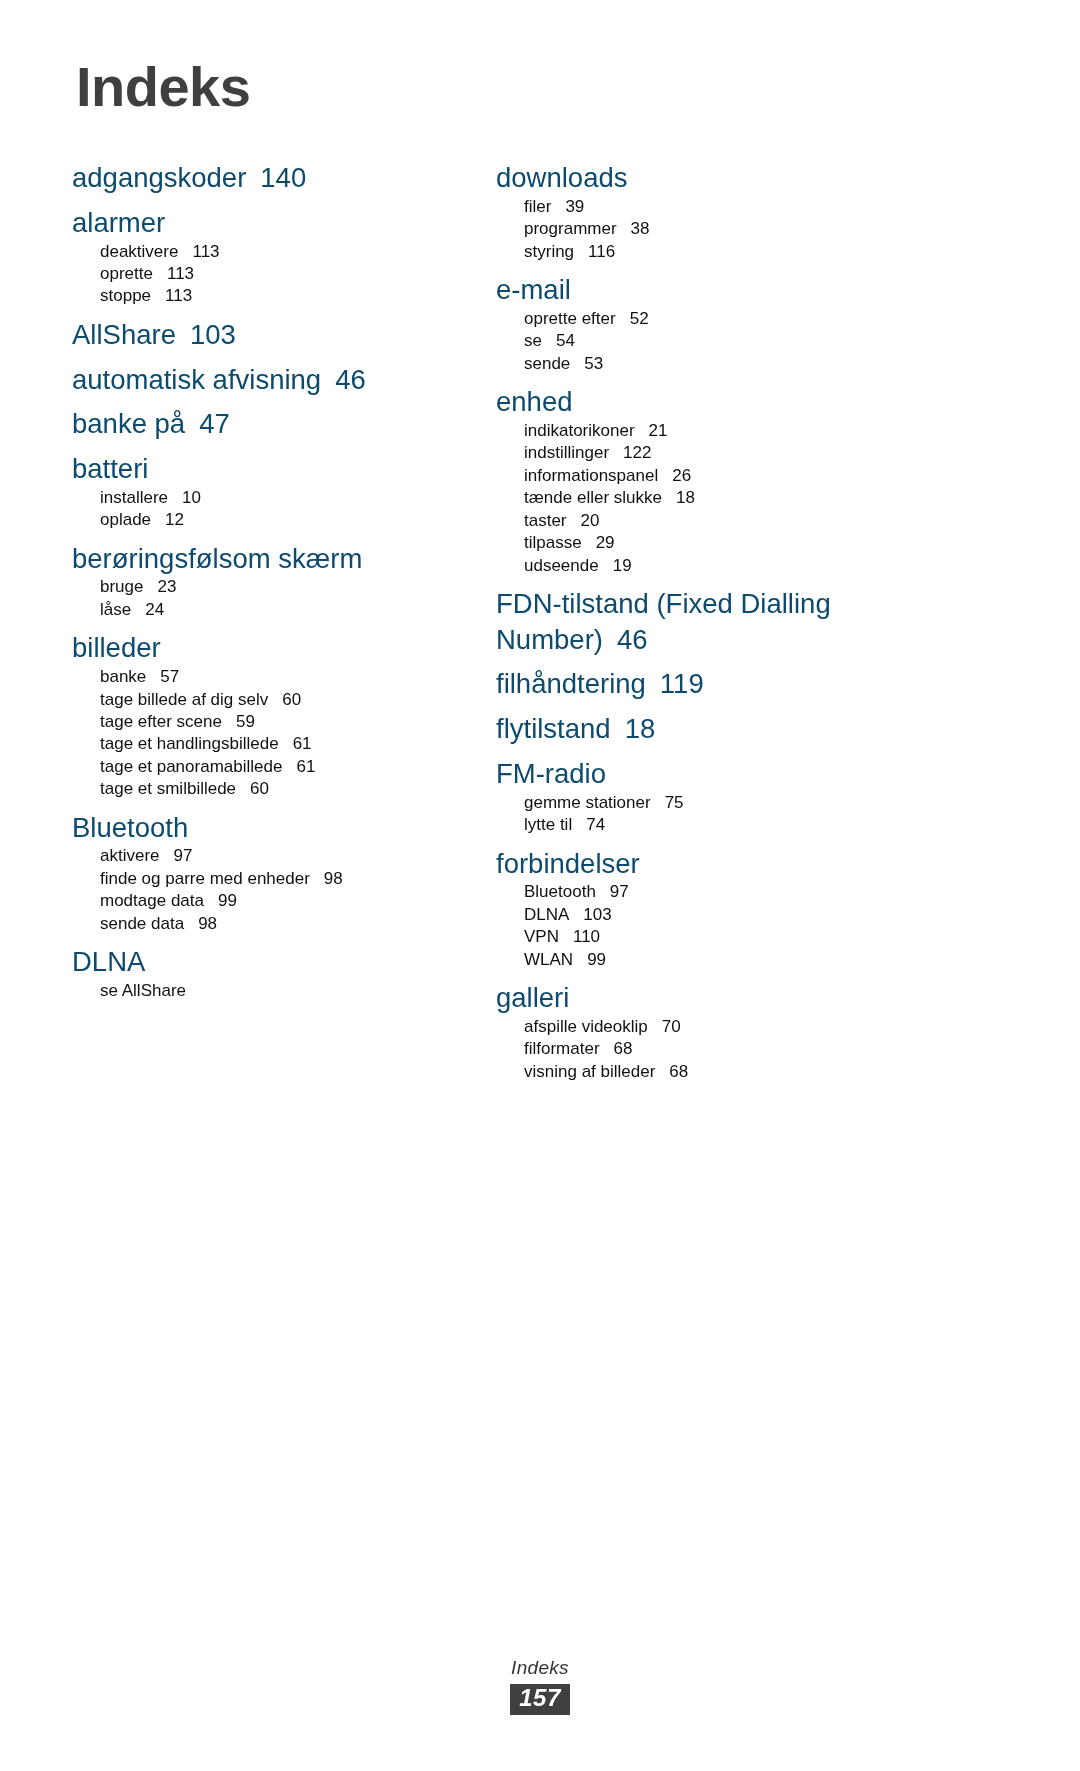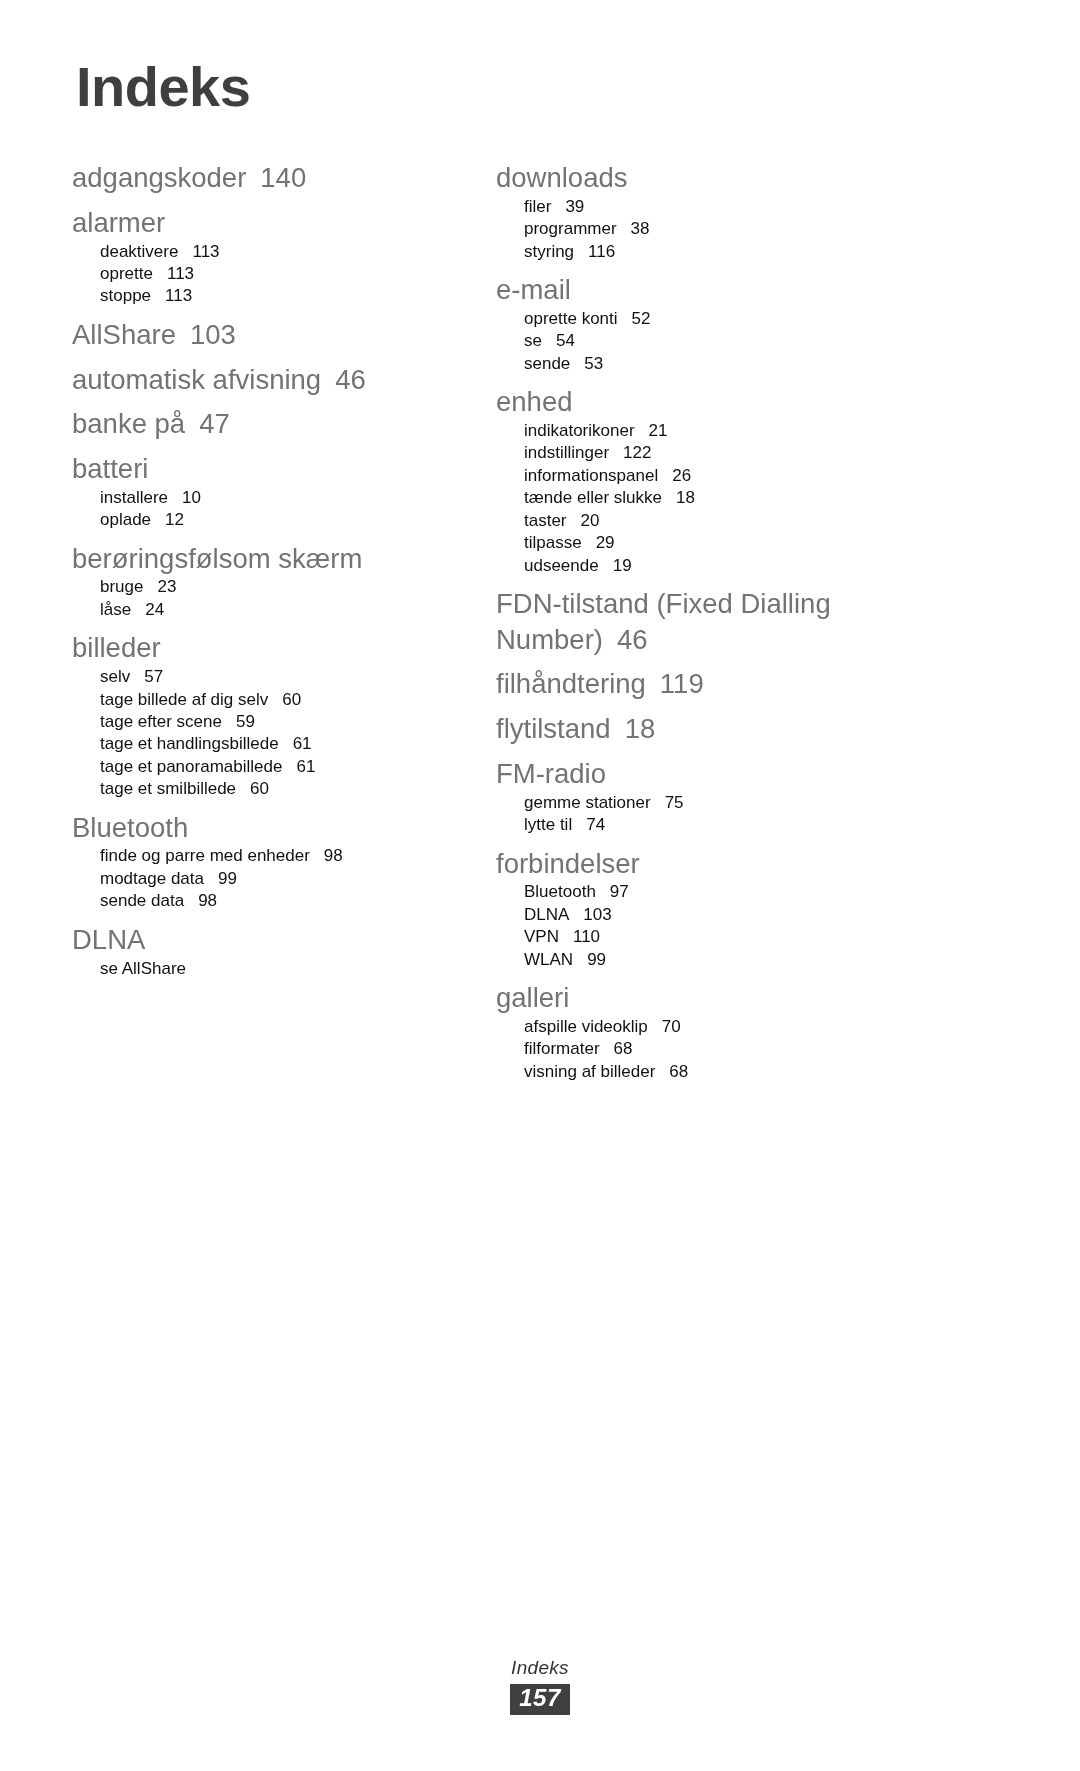--- a/index.html
+++ b/index.html
@@ -59,21 +59,21 @@
     padding: 0;
   }
   .entry + .entry {
     margin-top: 9px;
   }
   .entry.has-subs + .entry {
     margin-top: 9px;
   }
   .term {
     font-size: 27.5px;
-    color: #737373;
+    color: #0c4a6e;
     line-height: 1.30;
     white-space: normal;
     word-spacing: 0px;
   }
   .term .pg {
     margin-left: 14px;
   }
   .subs {
     margin: 0;
     padding: 0;
@@ -158,31 +158,32 @@
         <div class="entry has-subs">
           <div class="term"><span>berøringsfølsom skærm</span></div>
           <ul class="subs">
             <li class="sub"><span>bruge</span><span class="pg">23</span></li>
             <li class="sub"><span>låse</span><span class="pg">24</span></li>
           </ul>
         </div>
         <div class="entry has-subs">
           <div class="term"><span>billeder</span></div>
           <ul class="subs">
-            <li class="sub"><span>selv</span><span class="pg">57</span></li>
+            <li class="sub"><span>banke</span><span class="pg">57</span></li>
             <li class="sub"><span>tage billede af dig selv</span><span class="pg">60</span></li>
             <li class="sub"><span>tage efter scene</span><span class="pg">59</span></li>
             <li class="sub"><span>tage et handlingsbillede</span><span class="pg">61</span></li>
             <li class="sub"><span>tage et panoramabillede</span><span class="pg">61</span></li>
             <li class="sub"><span>tage et smilbillede</span><span class="pg">60</span></li>
           </ul>
         </div>
         <div class="entry has-subs">
           <div class="term"><span>Bluetooth</span></div>
           <ul class="subs">
+            <li class="sub"><span>aktivere</span><span class="pg">97</span></li>
             <li class="sub"><span>finde og parre med enheder</span><span class="pg">98</span></li>
             <li class="sub"><span>modtage data</span><span class="pg">99</span></li>
             <li class="sub"><span>sende data</span><span class="pg">98</span></li>
           </ul>
         </div>
         <div class="entry has-subs">
           <div class="term"><span>DLNA</span></div>
           <ul class="subs">
             <li class="sub"><span>se AllShare</span></li>
           </ul>
@@ -193,21 +194,21 @@
           <div class="term"><span>downloads</span></div>
           <ul class="subs">
             <li class="sub"><span>filer</span><span class="pg">39</span></li>
             <li class="sub"><span>programmer</span><span class="pg">38</span></li>
             <li class="sub"><span>styring</span><span class="pg">116</span></li>
           </ul>
         </div>
         <div class="entry has-subs">
           <div class="term"><span>e-mail</span></div>
           <ul class="subs">
-            <li class="sub"><span>oprette konti</span><span class="pg">52</span></li>
+            <li class="sub"><span>oprette efter</span><span class="pg">52</span></li>
             <li class="sub"><span>se</span><span class="pg">54</span></li>
             <li class="sub"><span>sende</span><span class="pg">53</span></li>
           </ul>
         </div>
         <div class="entry has-subs">
           <div class="term"><span>enhed</span></div>
           <ul class="subs">
             <li class="sub"><span>indikatorikoner</span><span class="pg">21</span></li>
             <li class="sub"><span>indstillinger</span><span class="pg">122</span></li>
             <li class="sub"><span>informationspanel</span><span class="pg">26</span></li>

